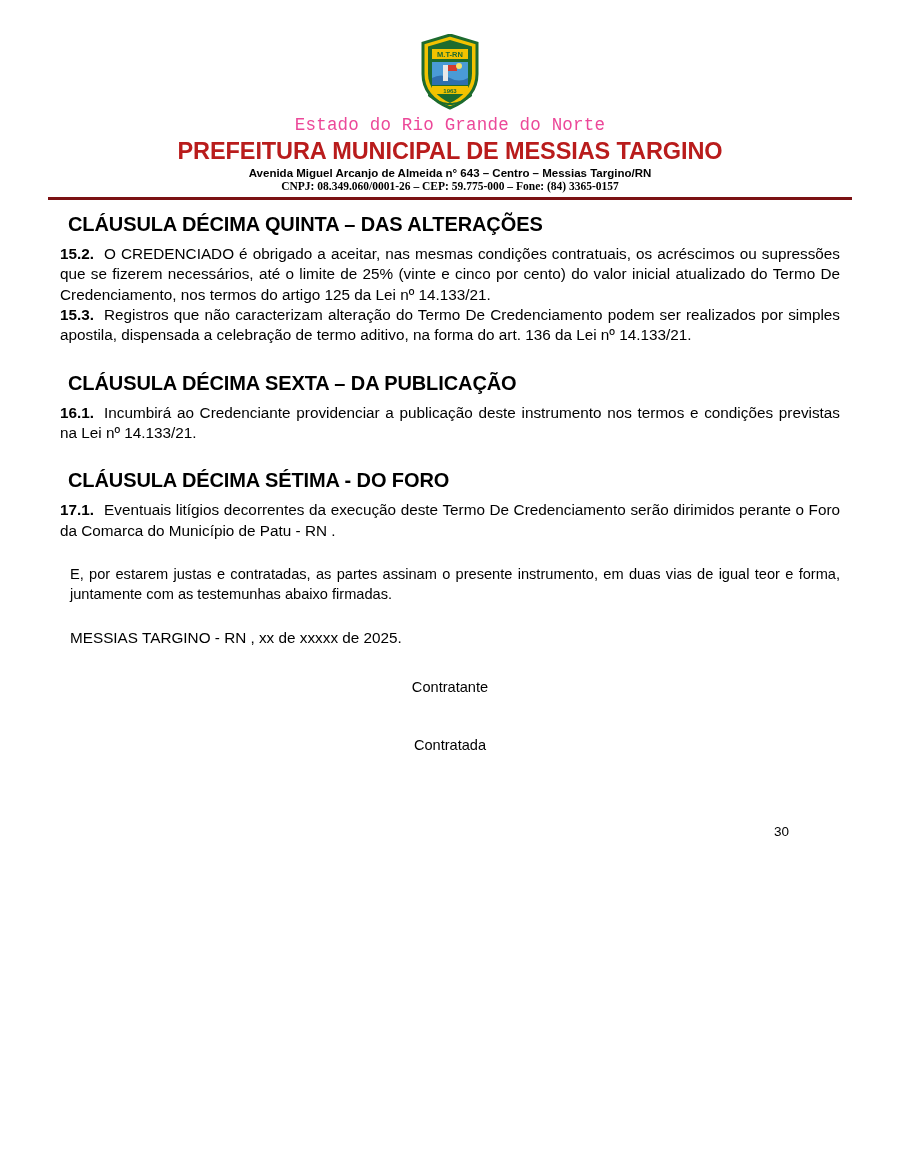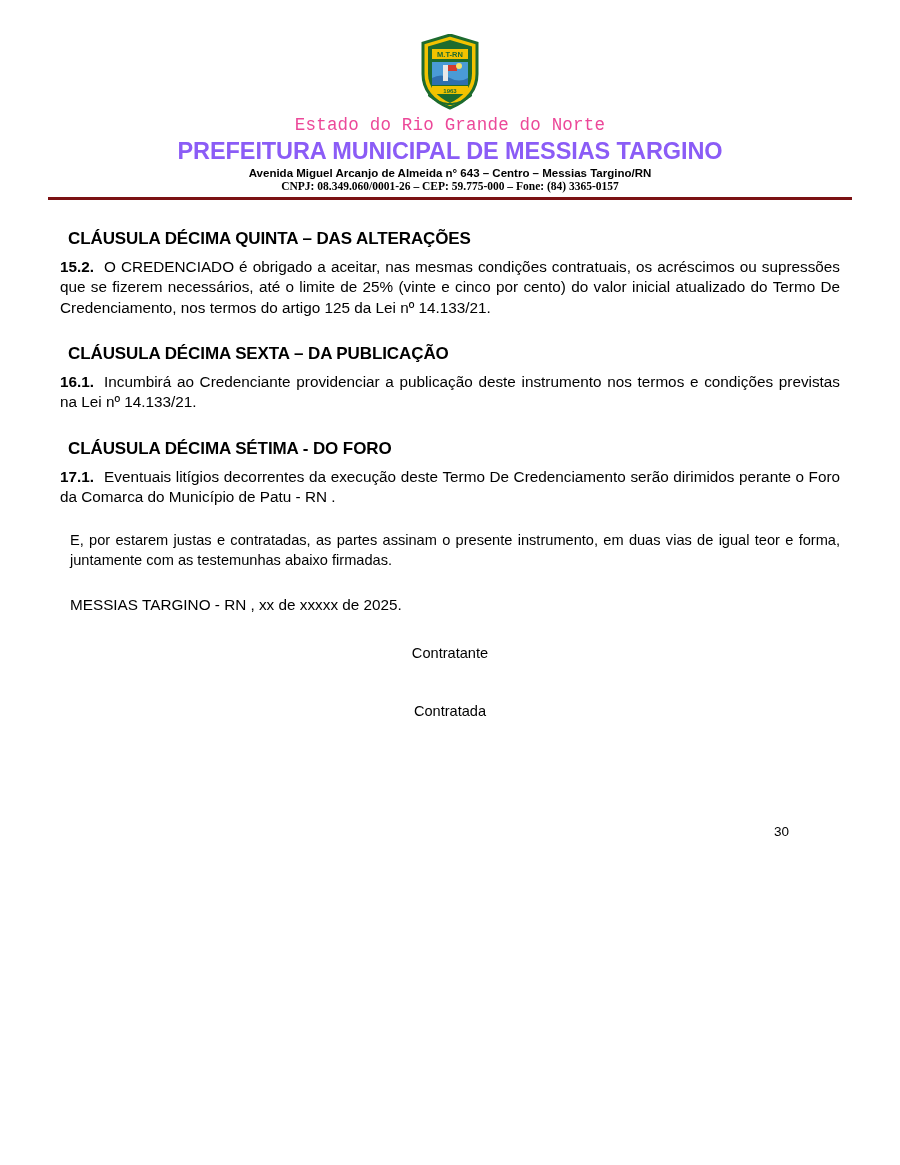--- a/index.html
+++ b/index.html
@@ -43,21 +43,21 @@
     letter-spacing: 0.2px;
     margin-top: 5px;
     color: #ec4899;
   }
   .city-line {
     font-family: "Liberation Sans", sans-serif;
     font-weight: bold;
     font-size: 23.5px;
     letter-spacing: -0.1px;
     margin-top: 3px;
-    color: #8b5cf6;
+    color: #b91c1c;
   }
   .address-line {
     font-family: "Liberation Sans", sans-serif;
     font-weight: bold;
     font-size: 11.5px;
     margin-top: 2px;
     color: #000;
   }
   .cnpj-line {
     font-family: "Liberation Serif", serif;
@@ -72,22 +72,22 @@
     background: #7b1113;
   }
 
   
   .content {
     margin: 0 60px 0 60px;
     padding-top: 13px;
   }
   .clause-title {
     font-weight: bold;
-    font-size: 17px;
-    margin: 16px 0 8px 8px;
+    font-size: 20px;
+    margin: 0 0 8px 8px;
     letter-spacing: -0.1px;
   }
   .clause-title.spaced { margin-top: 26px; }
 
   p.para {
     font-size: 15.3px;
     line-height: 1.33;
     margin: 0 0 0 0;
     text-align: justify;
     text-justify: inter-word;
@@ -162,20 +162,23 @@
     <div class="rule"></div>
   </div>
 
   <div class="content">
 
     <div class="clause-title">CLÁUSULA DÉCIMA QUINTA – DAS ALTERAÇÕES</div>
 
     <p class="para indent">
       <span class="lead">15.2.</span><span class="gap"></span><span>O CREDENCIADO é obrigado a aceitar, nas mesmas condições contratuais, os acréscimos ou supressões que se fizerem necessários, até o limite de 25% (vinte e cinco por cento) do valor inicial atualizado do Termo De Credenciamento, nos termos do artigo 125 da Lei nº 14.133/21.</span>
     </p>
+    <p class="para indent">
+      <span class="lead">15.3.</span><span class="gap"></span><span>Registros que não caracterizam alteração do Termo De Credenciamento podem ser realizados por simples apostila, dispensada a celebração de termo aditivo, na forma do art. 136 da Lei nº 14.133/21.</span>
+    </p>
 
     <div class="clause-title spaced">CLÁUSULA DÉCIMA SEXTA – DA PUBLICAÇÃO</div>
 
     <p class="para indent">
       <span class="lead">16.1.</span><span class="gap"></span><span>Incumbirá ao Credenciante providenciar a publicação deste instrumento nos termos e condições previstas na Lei nº 14.133/21.</span>
     </p>
 
     <div class="clause-title spaced">CLÁUSULA DÉCIMA SÉTIMA - DO FORO</div>
 
     <p class="para indent">

